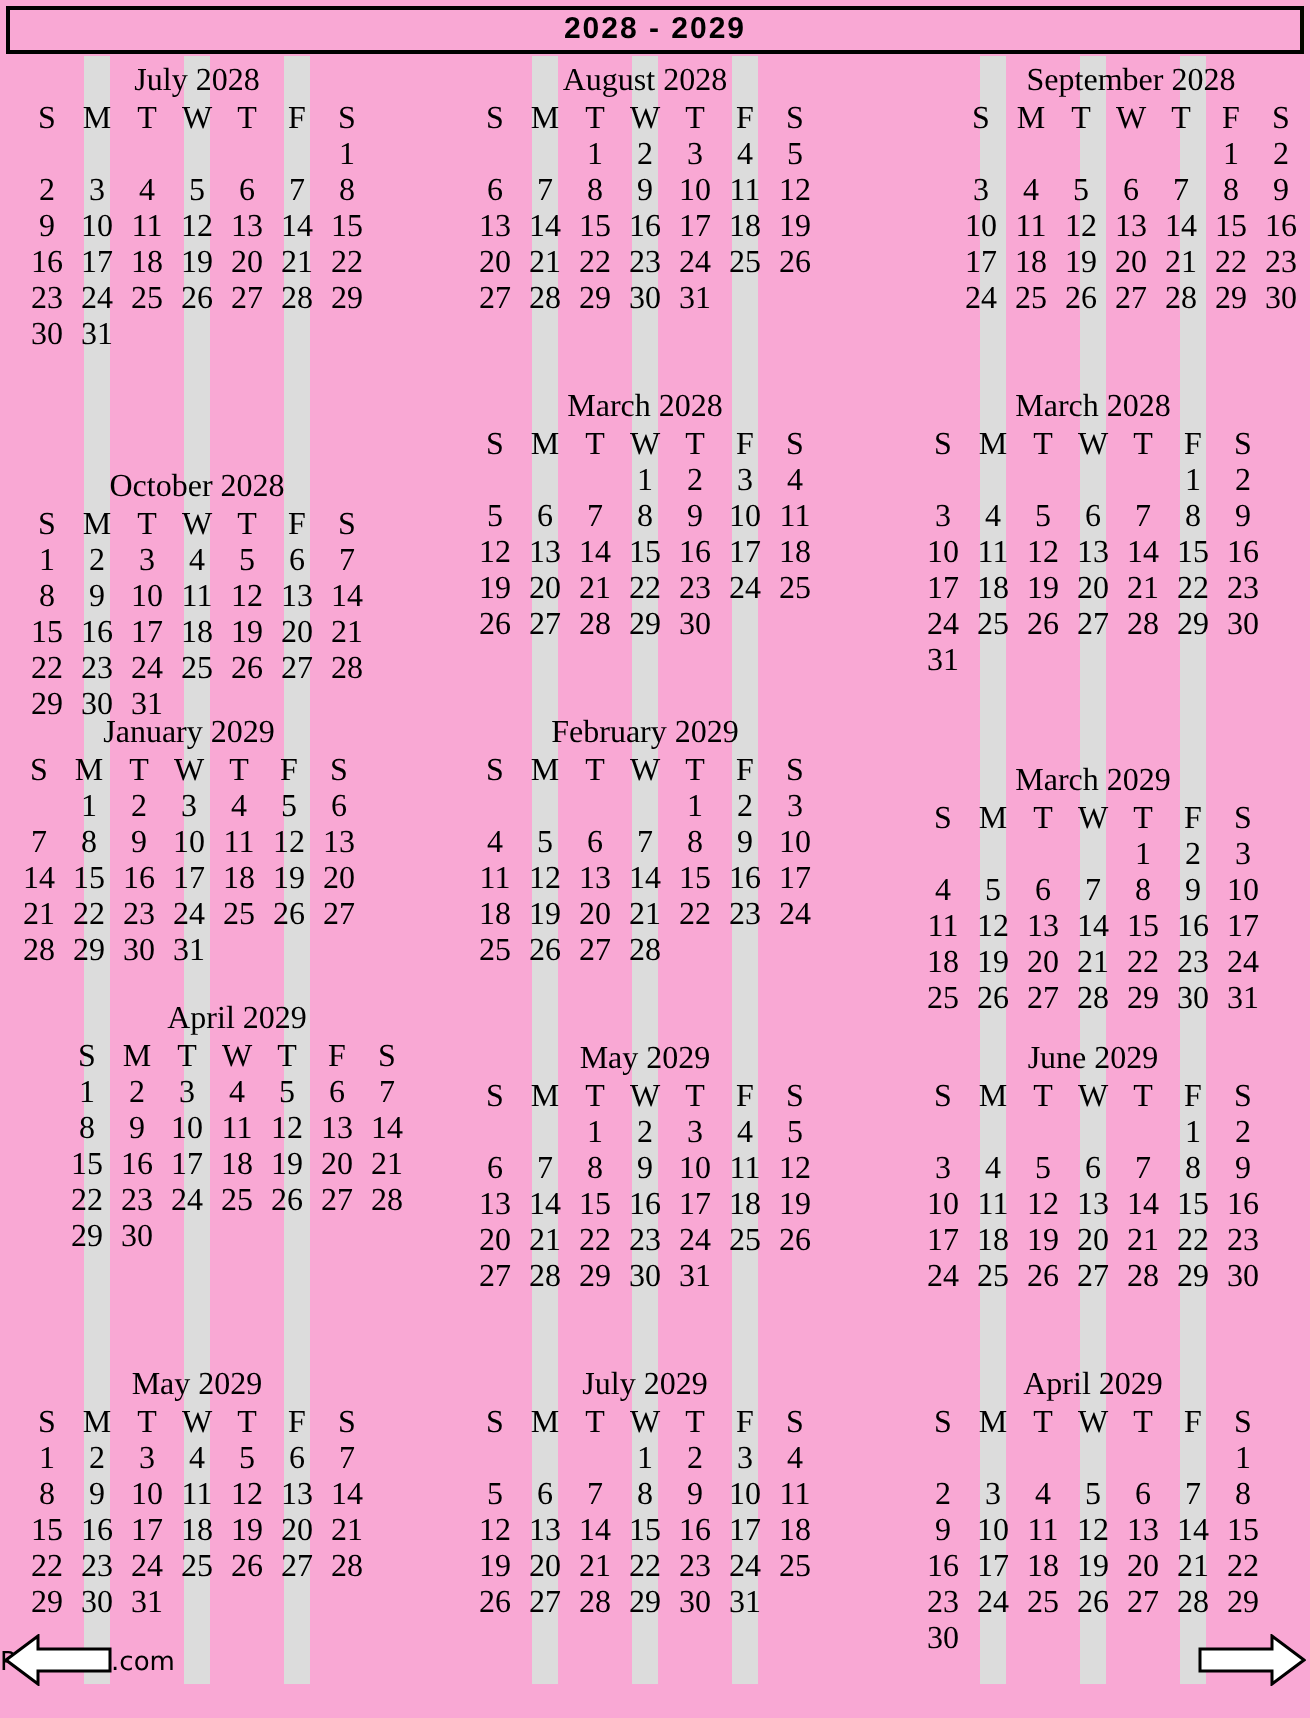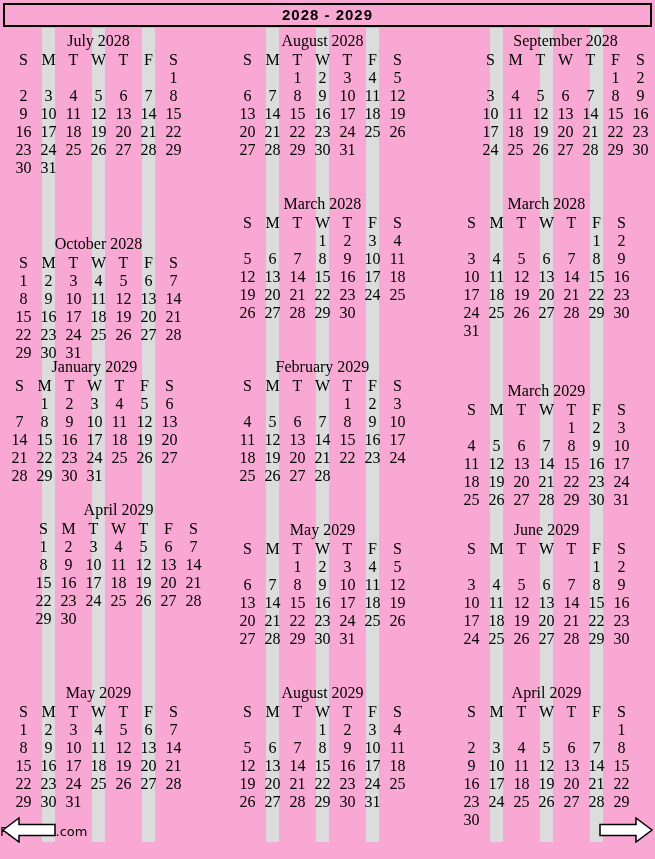--- a/index.html
+++ b/index.html
@@ -707,21 +707,21 @@
           <span class="cell">29</span>
           <span class="cell">30</span>
           <span class="cell">31</span>
           <span class="cell"></span>
           <span class="cell"></span>
           <span class="cell"></span>
           <span class="cell"></span>
         </div>
       </div>
       <div class="month" style="left: 235px; top: 683px;">
-        <div class="month-title">August 2029</div>
+        <div class="month-title">July 2029</div>
         <div class="grid">
           <span class="cell">S</span>
           <span class="cell">M</span>
           <span class="cell">T</span>
           <span class="cell">W</span>
           <span class="cell">T</span>
           <span class="cell">F</span>
           <span class="cell">S</span>
           <span class="cell"></span>
           <span class="cell"></span>

